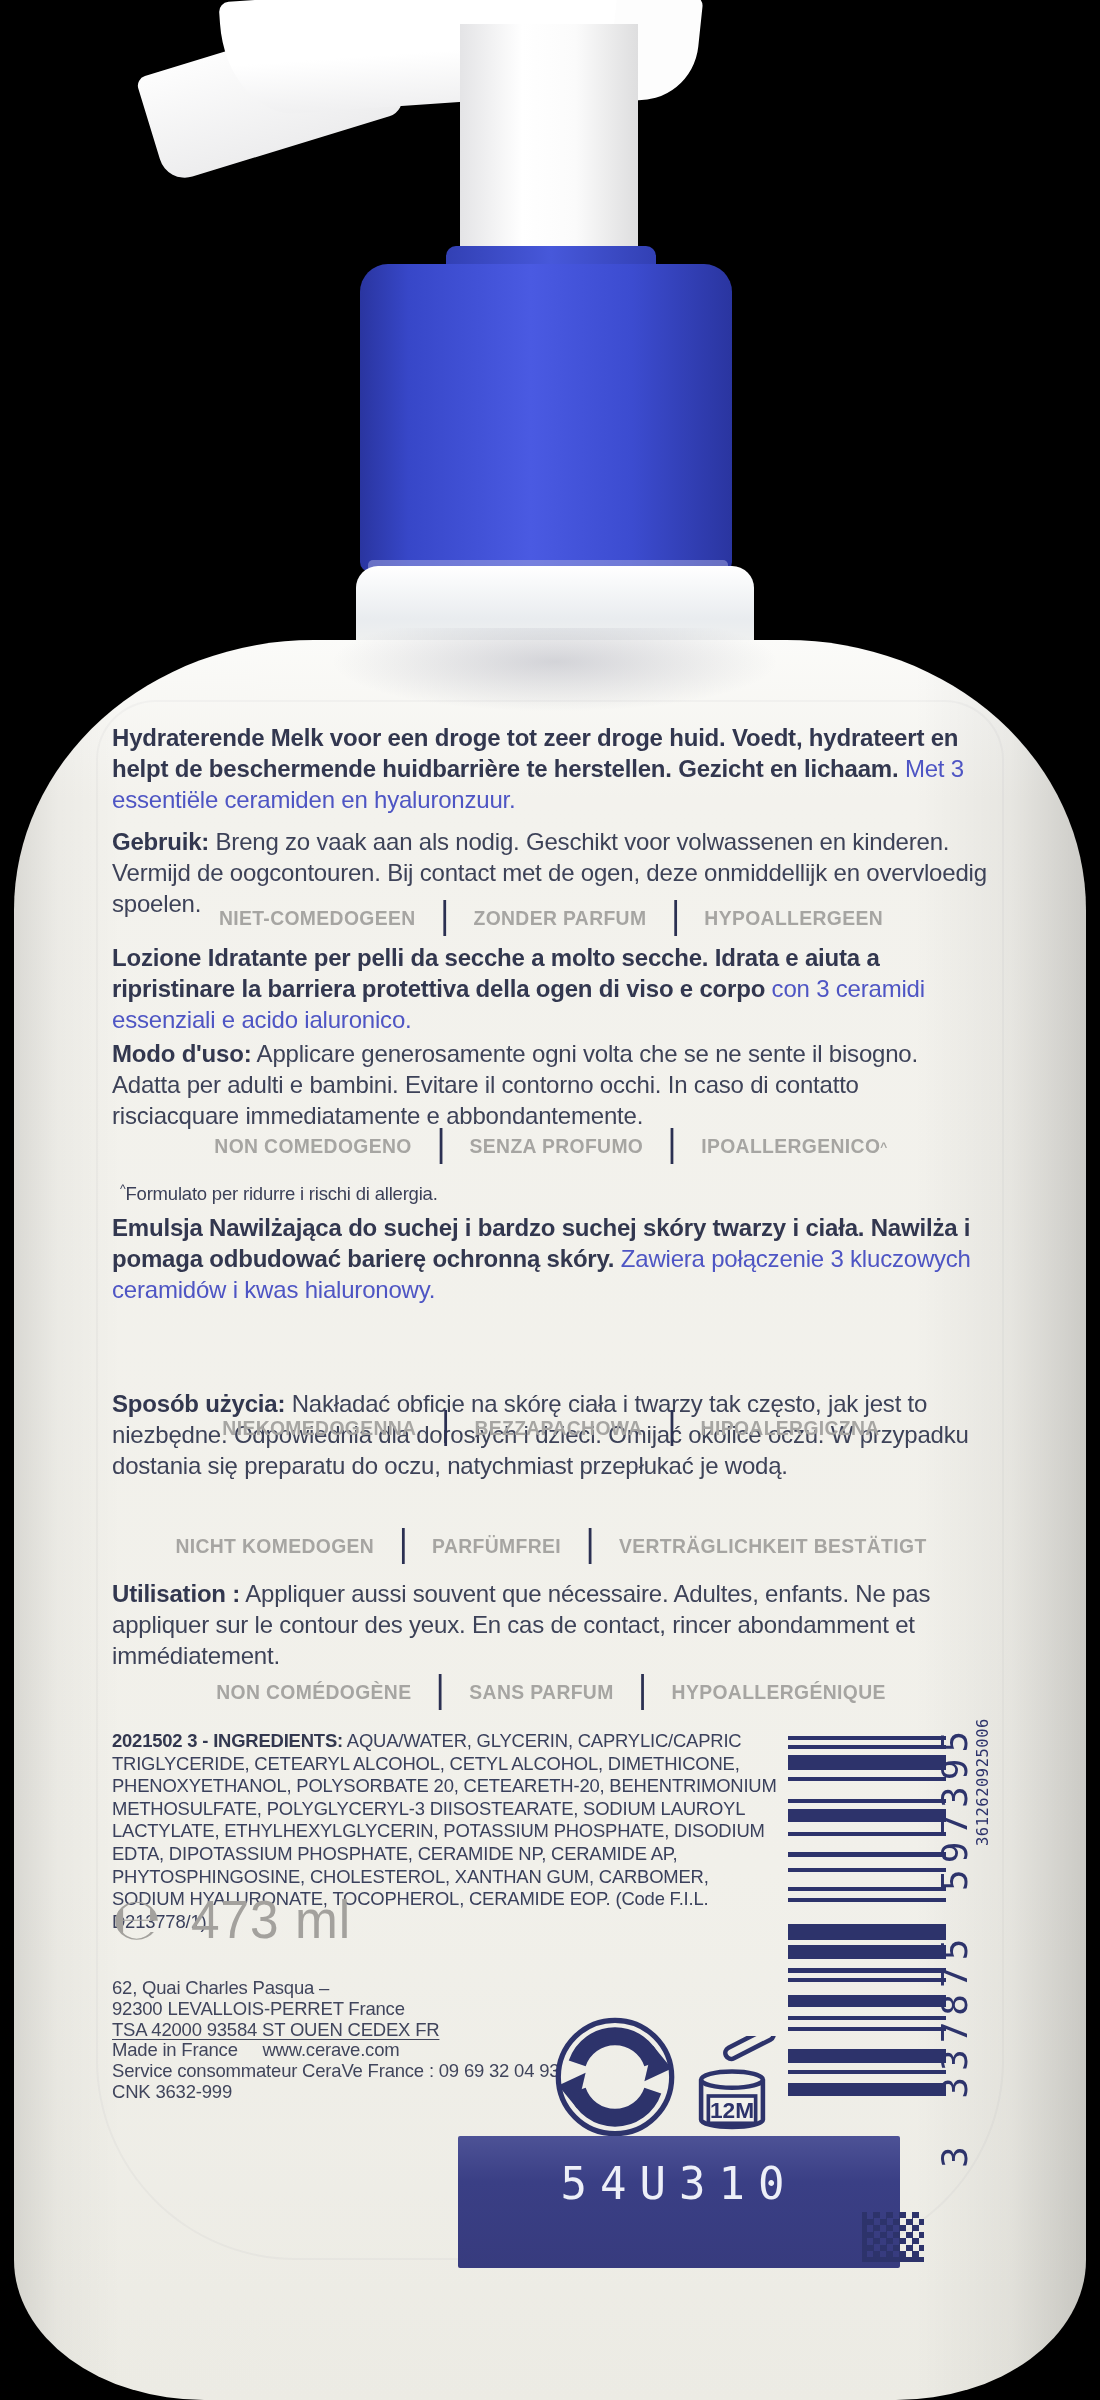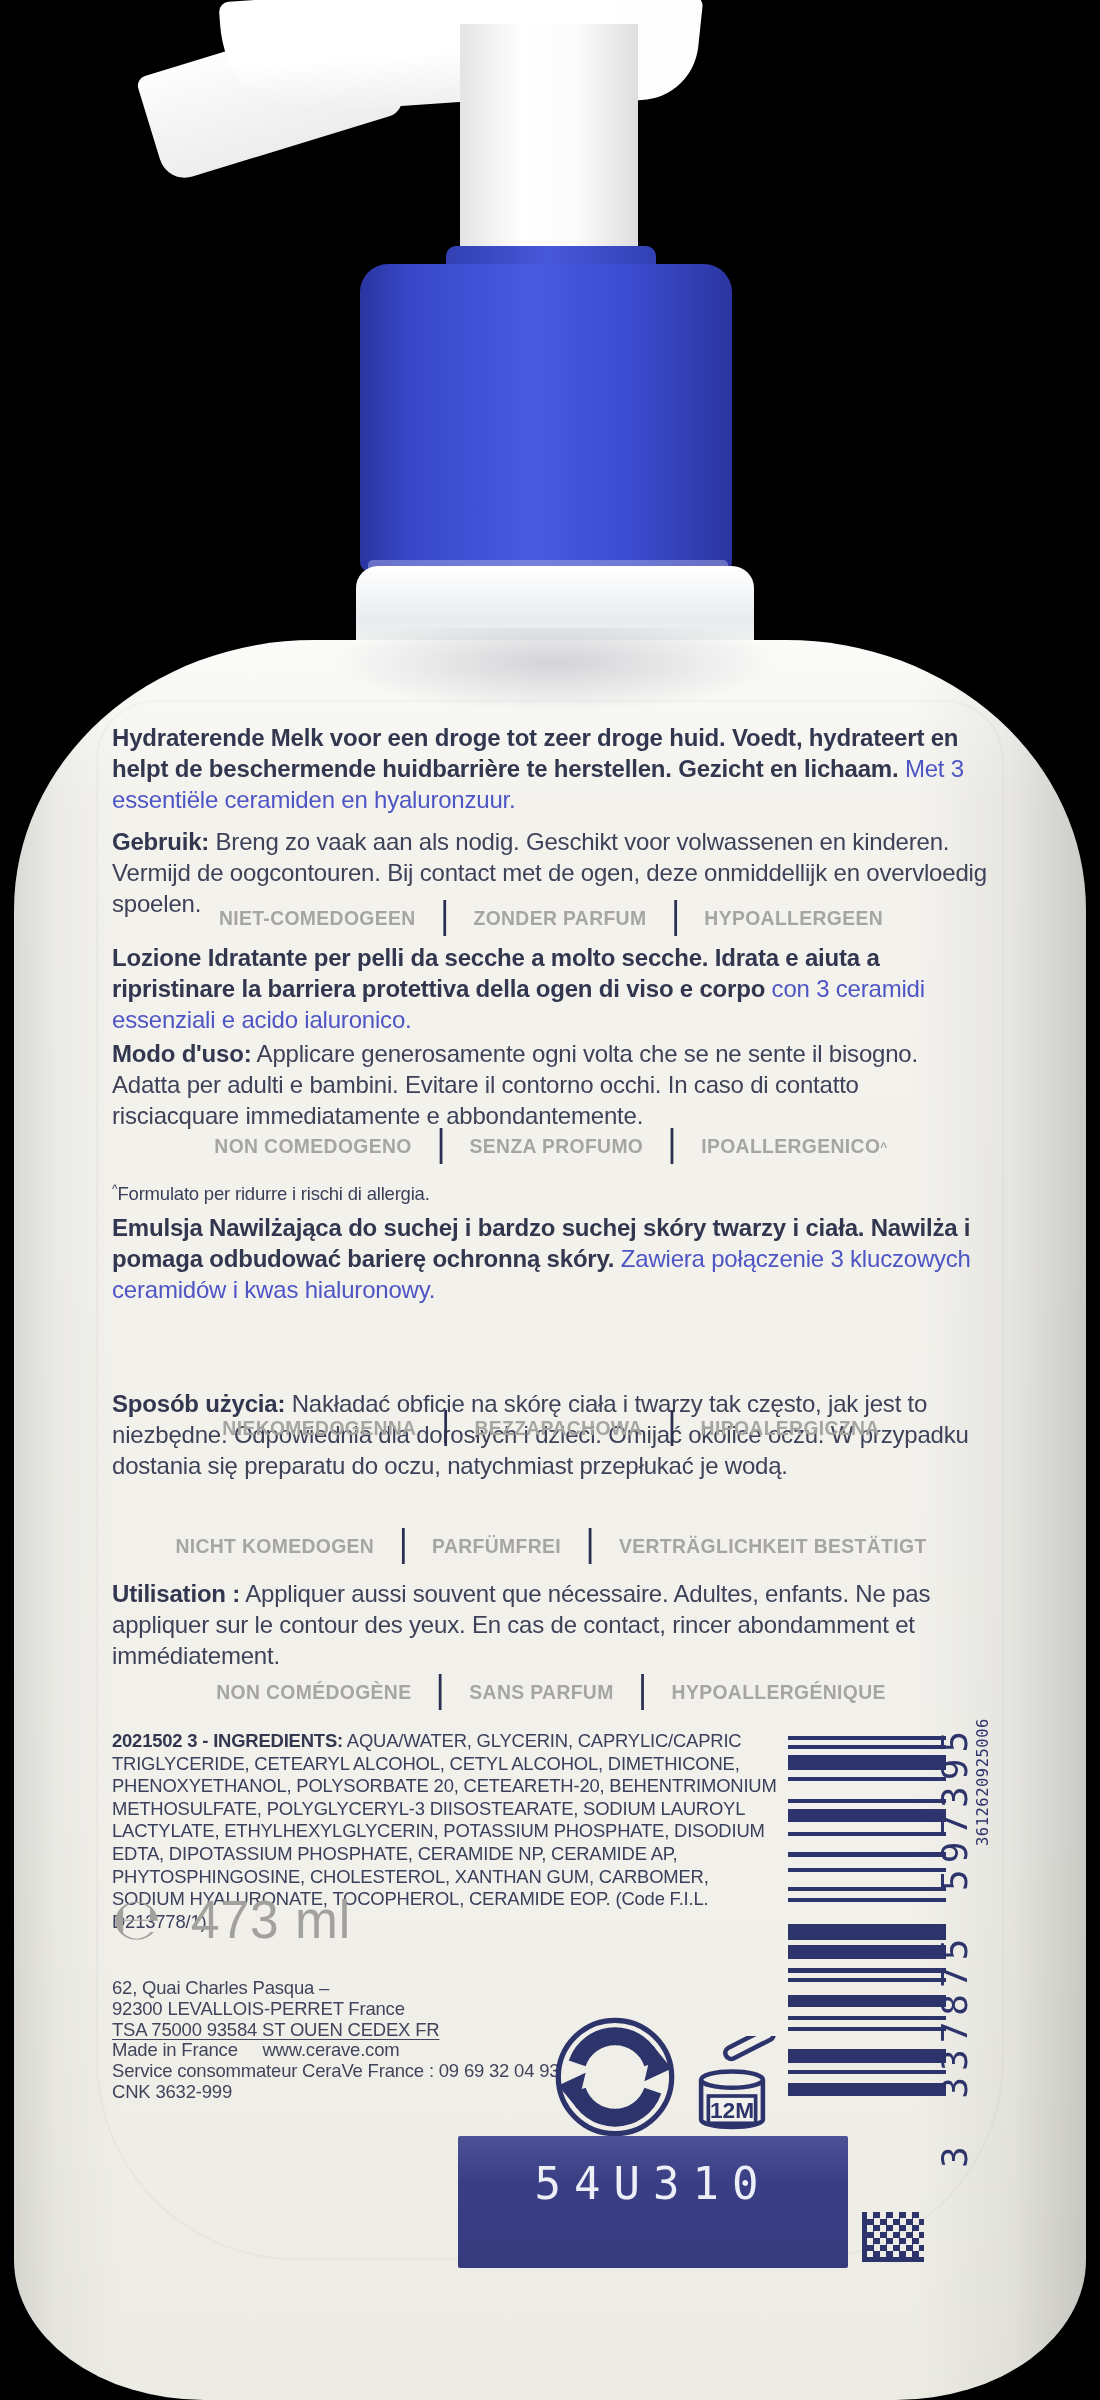--- a/index.html
+++ b/index.html
@@ -43,36 +43,36 @@
        color:#3d4258;letter-spacing:-0.2px;}
   .sec p{margin:0;}
   .lead{color:#4e55c4;}
   .tail{color:#4e55c4;}
   .b{font-weight:700;color:#32374f;}
   .claims{position:absolute;left:112px;width:878px;display:flex;justify-content:center;
           align-items:center;color:#a6a5a2;font-weight:700;font-size:21px;
           letter-spacing:0.4px;transform:scaleX(0.92);white-space:nowrap;}
   .claims .sep{width:3px;height:36px;background:#2b3052;margin:0 30px;flex:0 0 auto;}
   .claims sup{font-size:13px;color:#a6a5a2;}
-  .footnote{font-size:18.5px;line-height:22px;color:#3a3f58;}
+  .footnote{font-size:18.5px;line-height:22px;color:#3a3f58;margin-left:8px;}
   .footnote sup{font-size:12px;}
   .ing{width:690px;font-size:19px;line-height:22.6px;color:#3a405c;letter-spacing:-0.2px;
        transform:scaleX(0.97);transform-origin:0 0;}
   .vol{display:flex;align-items:center;color:#a3a19d;}
   .vol .emark{font-family:"DejaVu Sans",sans-serif;font-size:58px;line-height:58px;}
   .vol .qty{font-size:53px;margin-left:30px;letter-spacing:1px;transform:scaleX(0.97);
             transform-origin:0 0;}
   .dist{width:640px;font-size:18.5px;line-height:20.8px;color:#40455c;}
   .dist p{margin:0;white-space:pre-wrap;}
   .dist p.u{text-decoration:underline;text-underline-offset:3px;}
 
   
   .greendot{position:absolute;left:552px;top:2014px;width:126px;height:126px;}
   .pao{position:absolute;left:688px;top:2036px;width:88px;height:100px;}
-  .batch{position:absolute;left:458px;top:2136px;width:390px;height:132px;
+  .batch{position:absolute;left:458px;top:2136px;width:442px;height:132px;
     background:linear-gradient(180deg,#4d5296,#3a3f85 35%,#373b7e);
     color:#edeff7;font-family:"DejaVu Sans Mono",monospace;font-size:44px;
     letter-spacing:13px;text-align:center;padding-top:22px;box-sizing:border-box;
     border-radius:2px;}
   .dmatrix{position:absolute;left:862px;top:2212px;width:62px;height:50px;
     background:repeating-conic-gradient(#2d336b 0% 25%, rgba(0,0,0,0) 0% 50%);
     background-size:13px 13px;border-left:5px solid #2d336b;border-bottom:5px solid #2d336b;
     box-sizing:border-box;}
   .barcode{position:absolute;left:788px;top:1736px;width:158px;}
   .bc-bar{width:100%;background:#2d336b;}
@@ -172,21 +172,21 @@
   </div>
 
   <div class="sec vol" style="top:1890px">
     <span class="emark">℮</span>
     <span class="qty">473 ml</span>
   </div>
 
   <div class="sec dist" style="top:1978px">
     <p>62, Quai Charles Pasqua –</p>
     <p>92300 LEVALLOIS-PERRET France</p>
-    <p class="u">TSA 75000 93584 ST OUEN CEDEX FR</p>
+    <p class="u">TSA 42000 93584 ST OUEN CEDEX FR</p>
     <p>Made in France     www.cerave.com</p>
     <p>Service consommateur CeraVe France : 09 69 32 04 93</p>
     <p>CNK 3632-999</p>
   </div>
 
   <svg class="greendot" viewBox="0 0 120 120">
     <circle cx="60" cy="60" r="54" fill="none" stroke="#2d336b" stroke-width="5"></circle>
     <path d="M24,47 A38,38 0 0 1 96,47" fill="none" stroke="#2d336b" stroke-width="17"></path>
     <polygon points="96,30 114,52 88,64" fill="#2d336b"></polygon>
     <path d="M96,73 A38,38 0 0 1 24,73" fill="none" stroke="#2d336b" stroke-width="17"></path>

